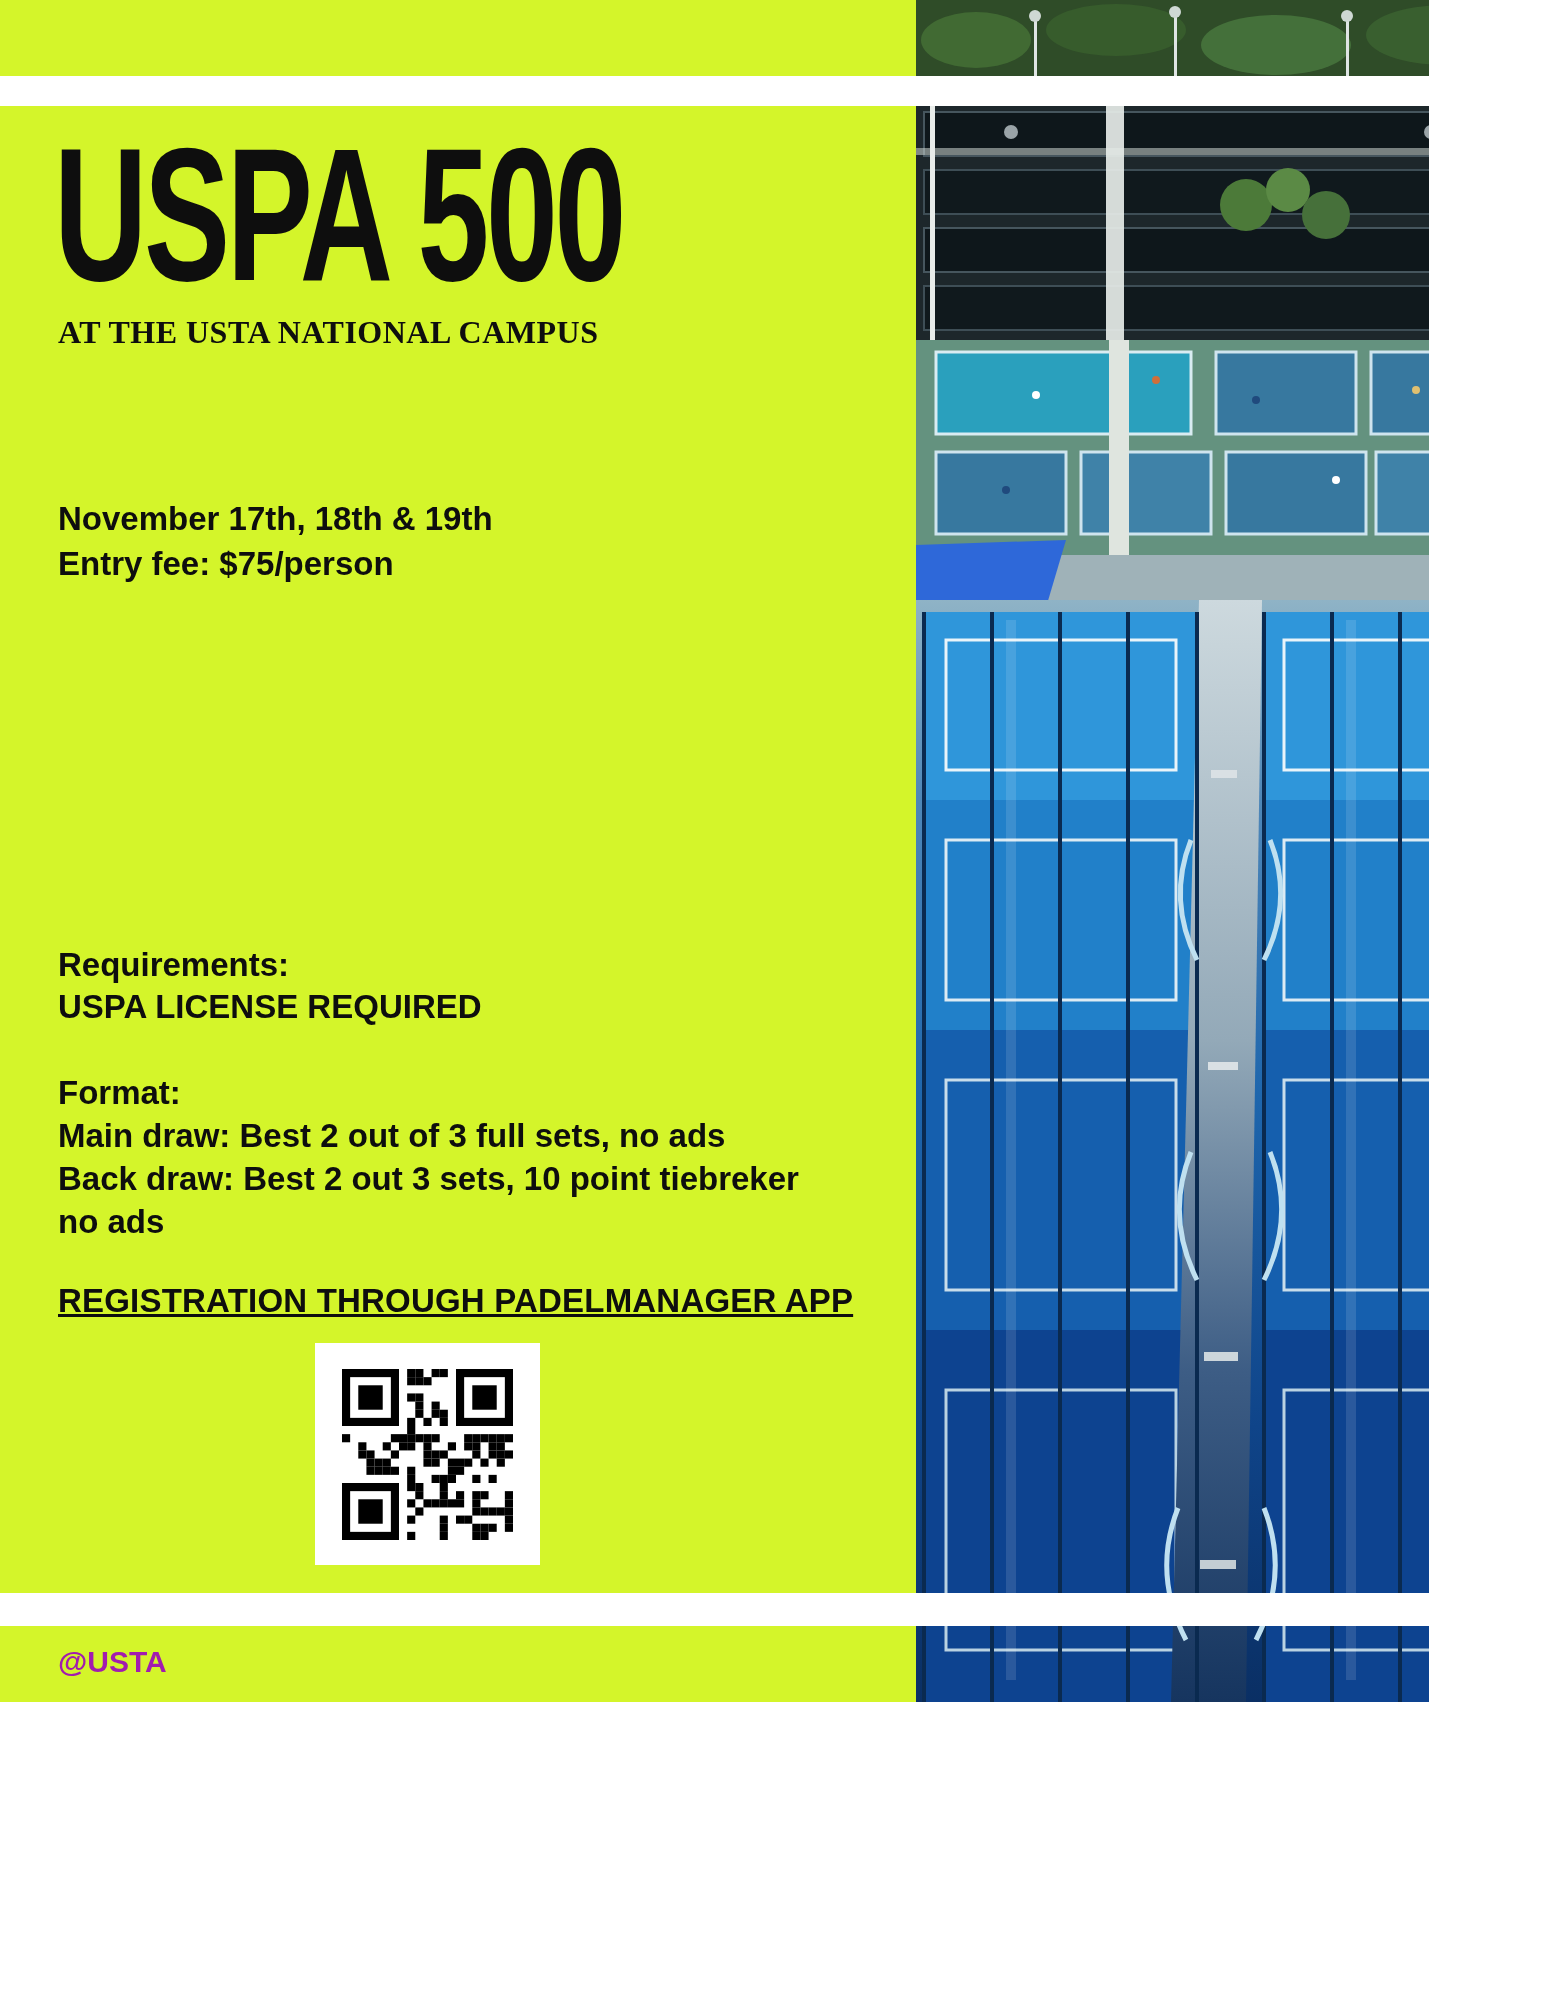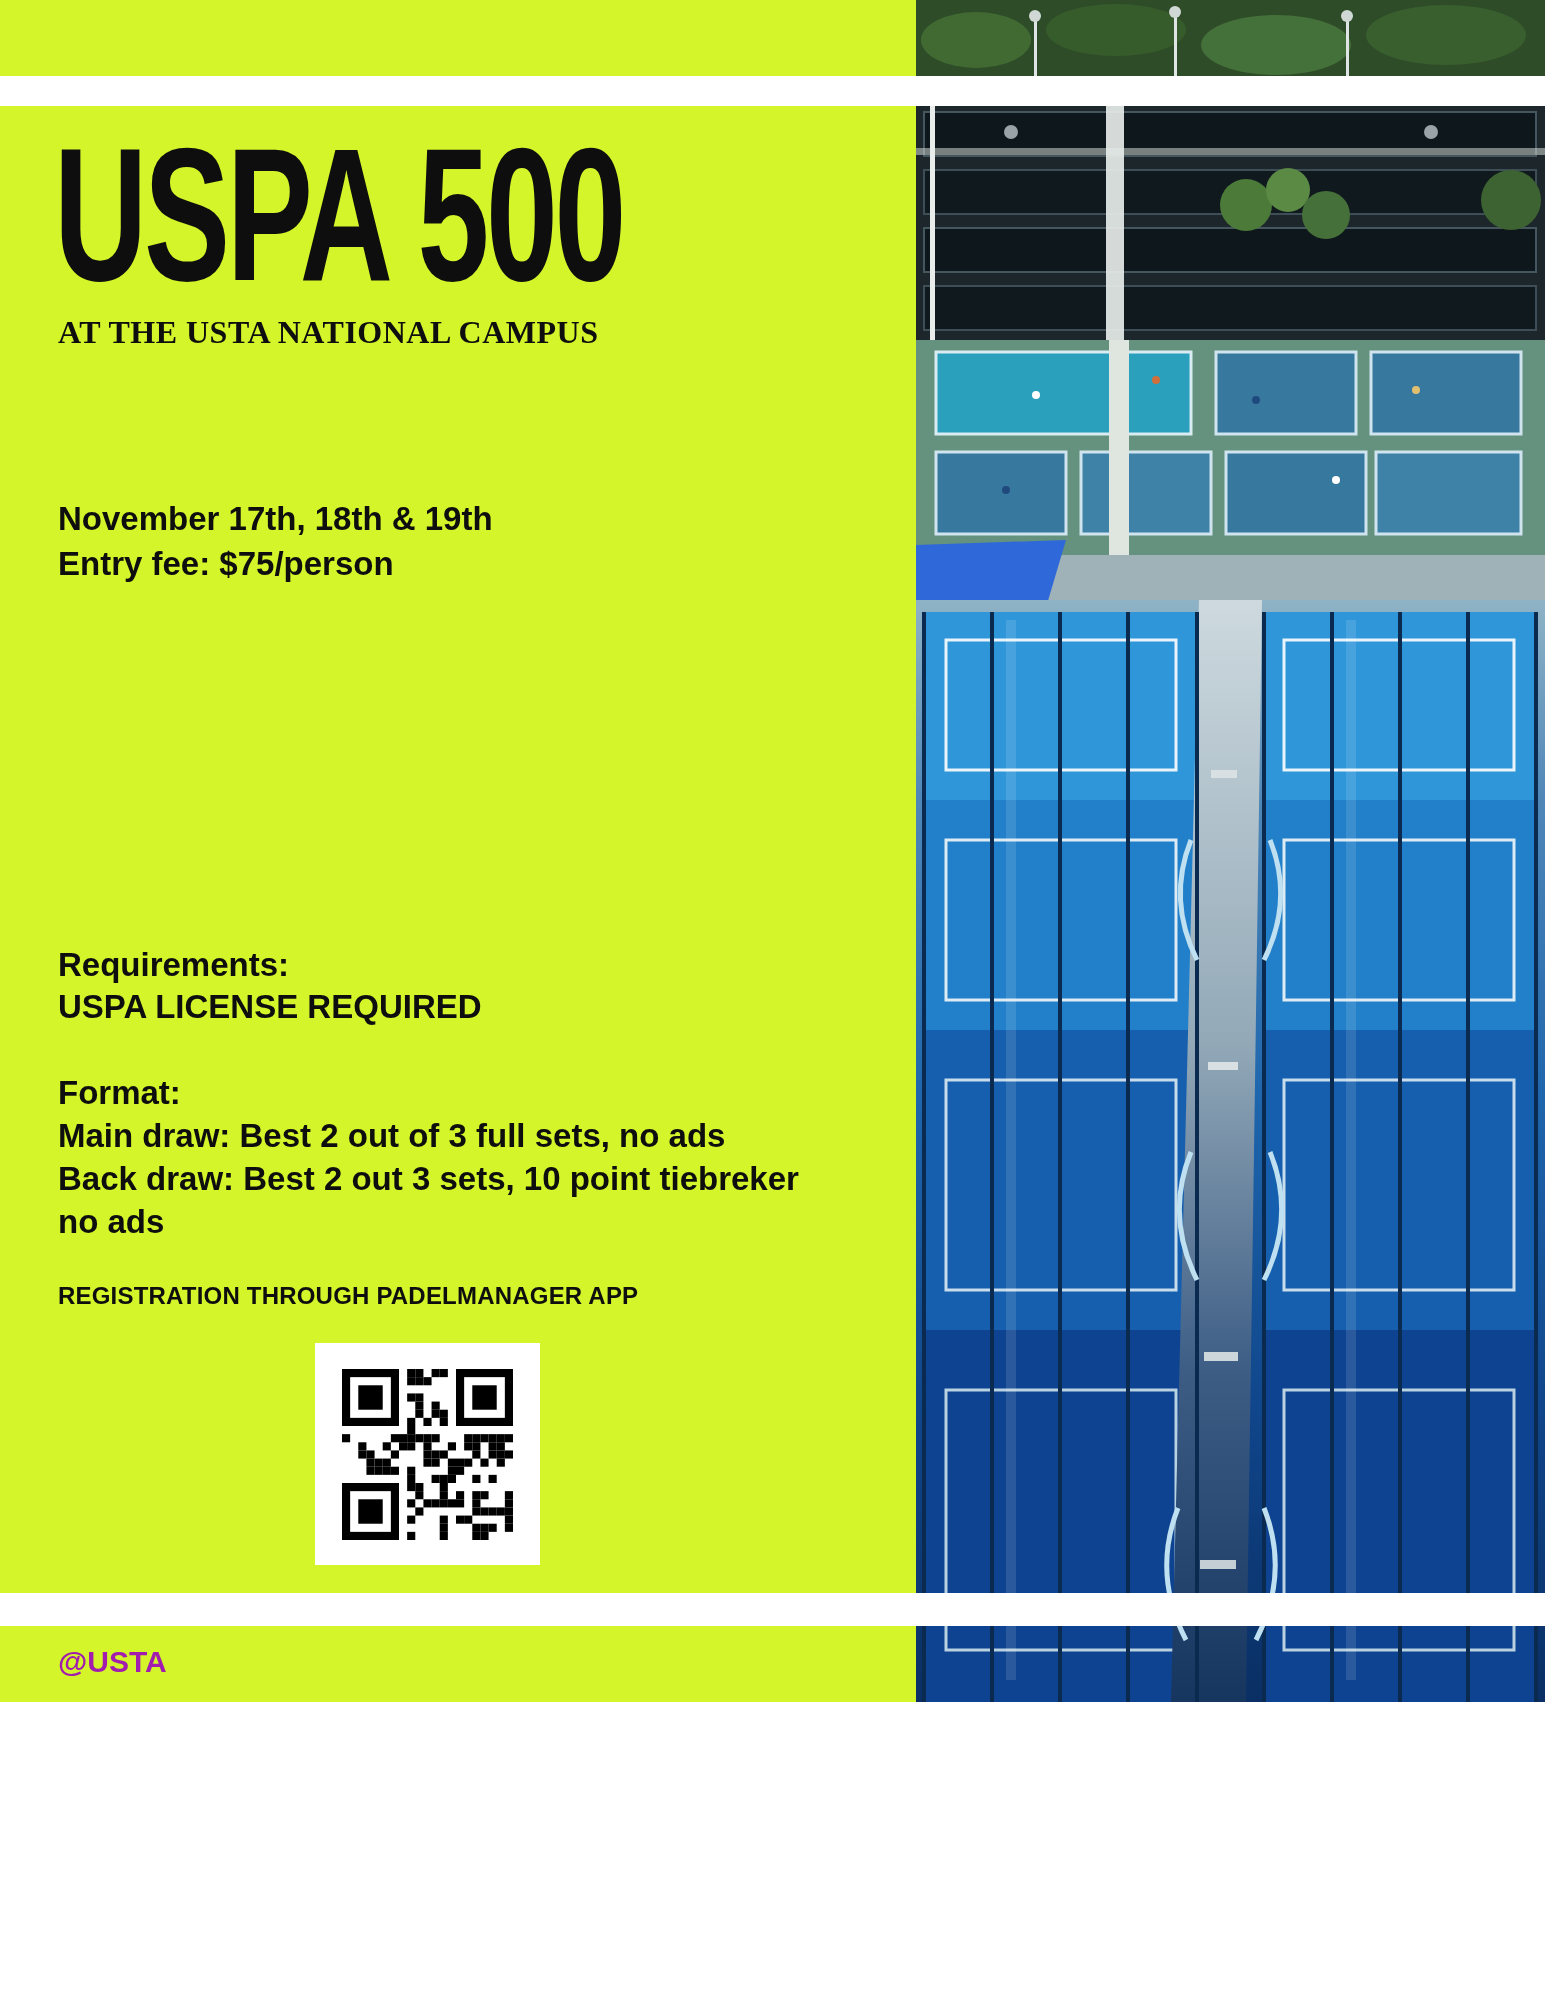--- a/index.html
+++ b/index.html
@@ -1,17 +1,17 @@
 <!DOCTYPE html>
 <html><head>
 <meta charset="utf-8">
 <style>
   html,body{margin:0;padding:0;background:#ffffff;}
   .page{
-    position:relative;width:1545px;height:2000px;overflow:hidden;
+    position:relative;width:1429px;height:2000px;overflow:hidden;
     background:#ffffff;font-family:"Liberation Sans",sans-serif;color:#111;
   }
   
   .left-col{position:absolute;left:0;top:0;width:916px;height:1702px;background:#d4f52a;}
   
   .photo-col{position:absolute;left:916px;top:0;width:629px;height:1702px;overflow:hidden;}
   .photo-col svg{display:block;width:100%;height:100%;}
   
   .strip{position:absolute;left:0;width:1545px;background:#ffffff;}
   .strip.top{top:76px;height:30px;}
@@ -26,21 +26,21 @@
     position:absolute;left:58px;top:314px;
     font-size:32px;font-weight:bold;letter-spacing:0.5px;color:#0e0e0e;white-space:nowrap;font-family:Liberation Serif, serif;
   }
   .block{position:absolute;left:58px;font-size:33px;font-weight:bold;line-height:44px;color:#0e0e0e;}
   .block.info{top:496px;line-height:45px;}
   .block.divisions{top:774px;line-height:42px;}
   .block.requirements{top:944px;line-height:42px;}
   .block.format{top:1071px;line-height:43px;}
   .registration{
     position:absolute;left:58px;top:1282px;
-    font-size:24px;font-weight:bold;letter-spacing:0.2px;color:#0e0e0e;white-space:nowrap;
+    font-size:33px;font-weight:bold;letter-spacing:0.2px;color:#0e0e0e;white-space:nowrap;text-decoration:underline;
   }
   .social{
     position:absolute;left:58px;top:1645px;
     font-size:30px;font-weight:bold;color:#a21caf;
   }
   
   .qr-box{
     position:absolute;left:315px;top:1343px;width:225px;height:222px;background:#ffffff;
     display:flex;align-items:center;justify-content:center;
   }

